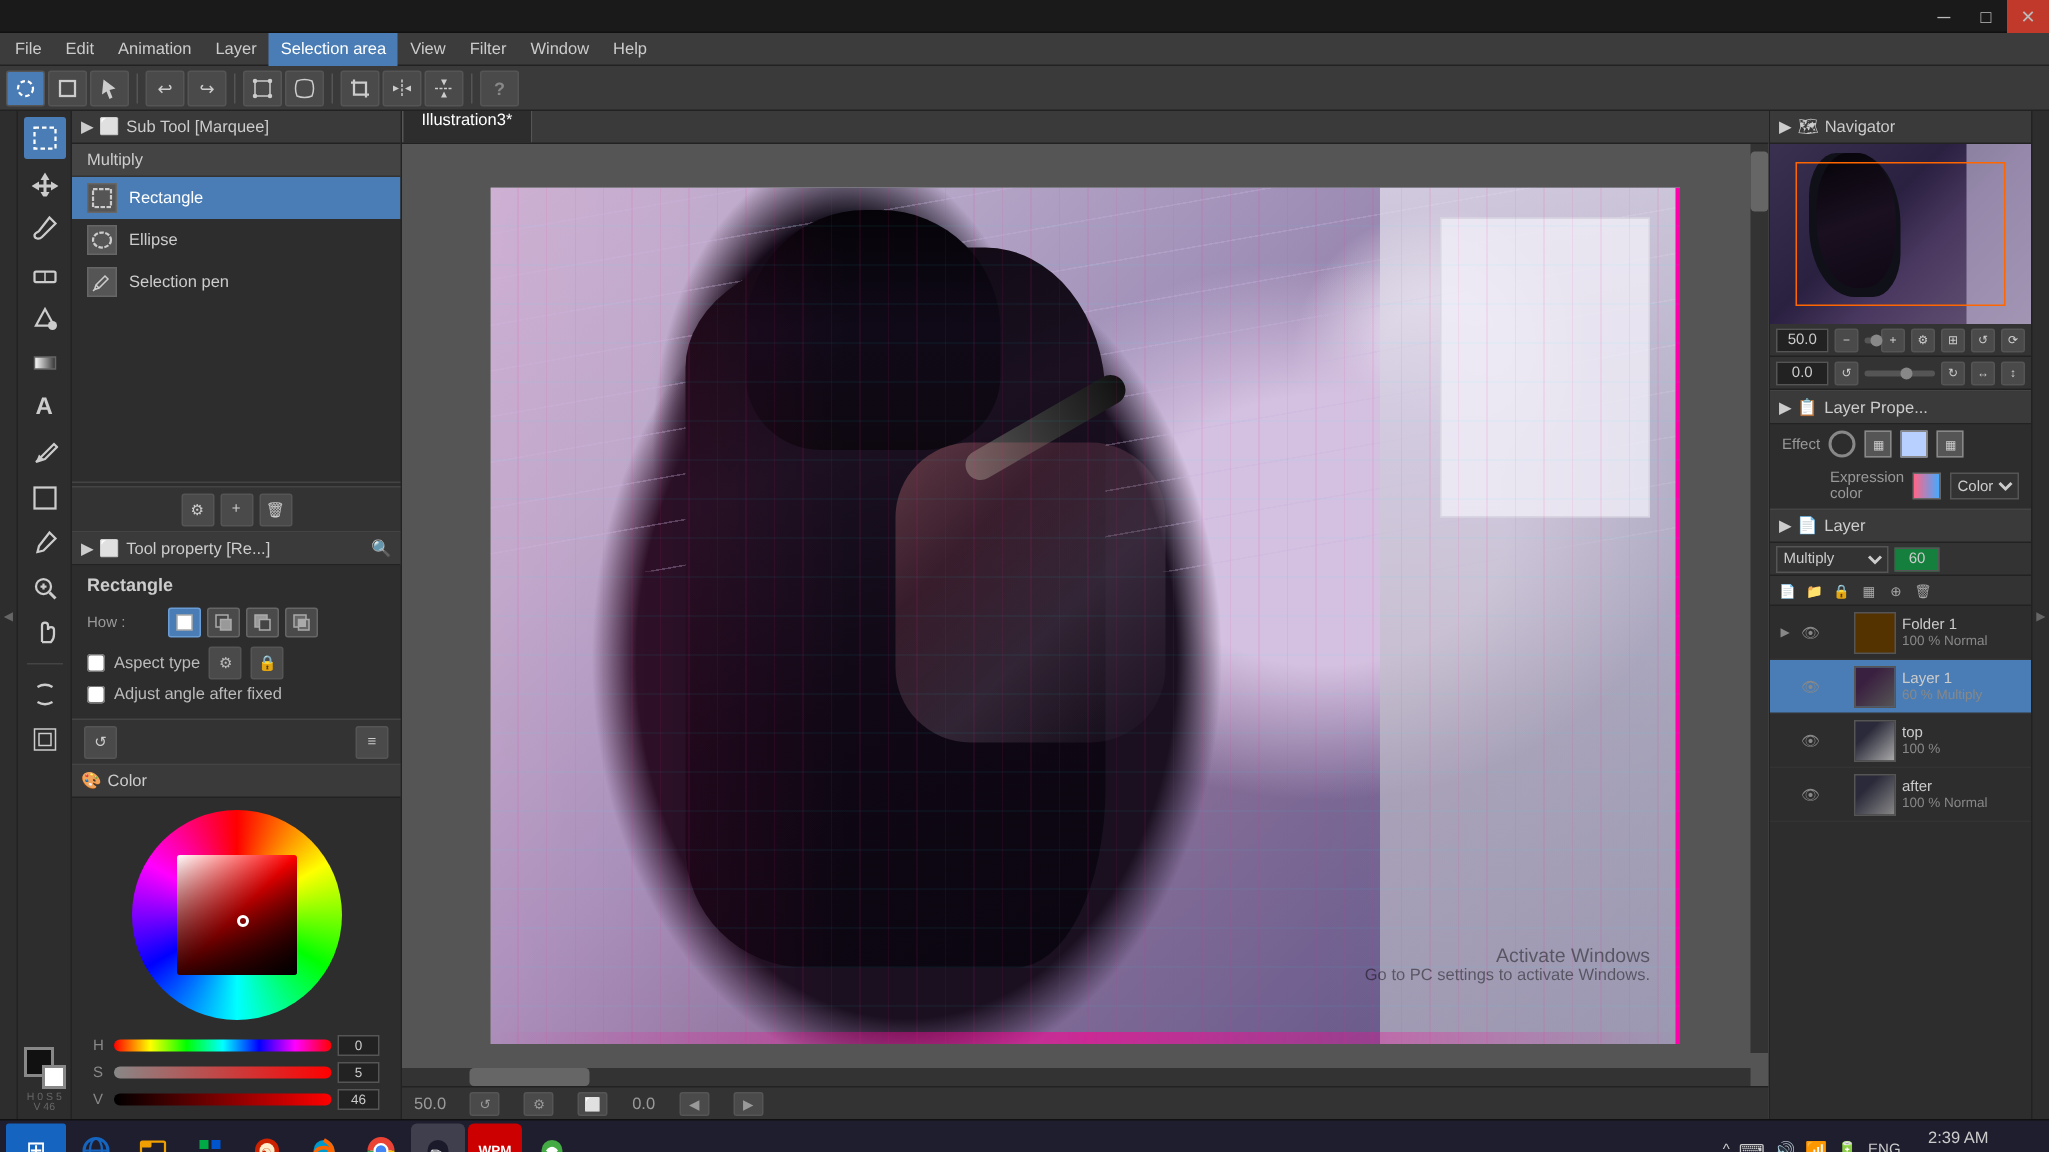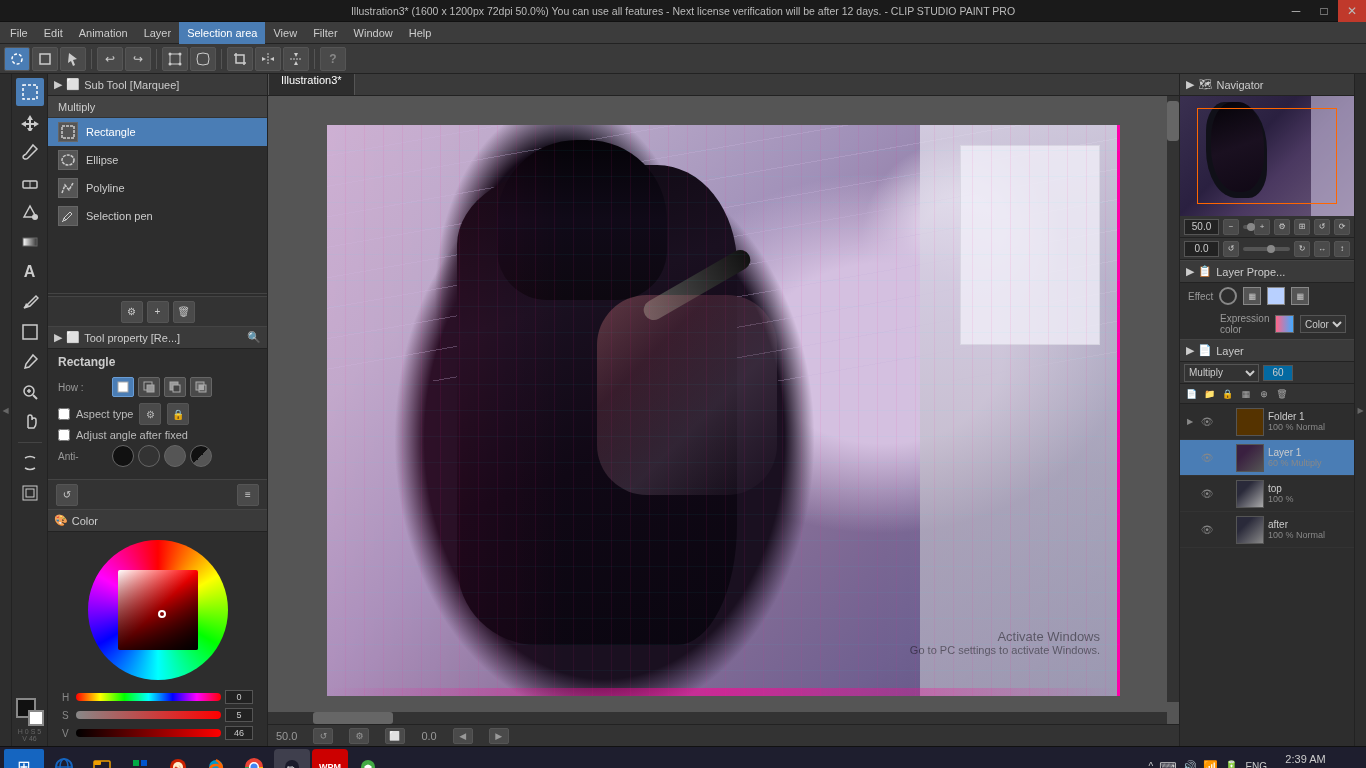--- a/index.html
+++ b/index.html
@@ -143,21 +143,21 @@
     .effect-color-btn { width: 18px; height: 18px; border: 1px solid #888; background: #b8d0ff; cursor: pointer; }
     .expr-row { display: flex; align-items: center; gap: 6px; padding: 4px 8px; }
     .expr-color-box { width: 50px; height: 18px; background: linear-gradient(to right, #ff6688, #44aaff); border: 1px solid #666; }
     .expr-select { background: #333; border: 1px solid #555; color: #ccc; font-size: 10px; height: 18px; }
 
     
     #layer-panel { flex: 1; border-top: 1px solid #444; display: flex; flex-direction: column; }
     .layer-panel-header { height: 22px; background: #3a3a3a; display: flex; align-items: center; padding: 0 6px; font-size: 11px; color: #ccc; border-bottom: 1px solid #222; gap: 4px; }
     .layer-controls { height: 22px; background: #333; display: flex; align-items: center; padding: 0 4px; gap: 4px; border-bottom: 1px solid #222; }
     .layer-blend-select { background: #333; border: 1px solid #555; color: #ccc; font-size: 10px; height: 18px; width: 75px; }
-    .layer-opacity-input { width: 30px; height: 16px; background: #0369a1; border: 1px solid #555; color: #ccc; font-size: 10px; text-align: center; }
+    .layer-opacity-input { width: 30px; height: 16px; background: #15803d; border: 1px solid #555; color: #ccc; font-size: 10px; text-align: center; }
     .layer-icons-row { height: 20px; background: #333; display: flex; align-items: center; padding: 0 4px; gap: 2px; border-bottom: 1px solid #222; }
     .layer-icon-btn { width: 16px; height: 16px; display: flex; align-items: center; justify-content: center; cursor: pointer; font-size: 9px; color: #aaa; }
     #layer-list { flex: 1; overflow-y: auto; }
     .layer-item { height: 36px; display: flex; align-items: center; padding: 0 4px; gap: 4px; border-bottom: 1px solid #333; cursor: pointer; }
     .layer-item.active { background: #4a7db5; }
     .layer-eye { width: 14px; height: 14px; display: flex; align-items: center; justify-content: center; font-size: 10px; cursor: pointer; color: #888; }
     .layer-lock { width: 14px; height: 14px; display: flex; align-items: center; justify-content: center; font-size: 9px; cursor: pointer; color: #888; }
     .layer-thumb { width: 28px; height: 28px; background: #444; border: 1px solid #555; }
     .layer-thumb.folder { background: #553300; }
     .layer-thumb.layer1 { background: linear-gradient(135deg, #3a2040 30%, #555 100%); }
@@ -188,21 +188,20 @@
     .scroll-thumb-v { width: 100%; height: 40px; background: #666; position: absolute; top: 5px; border-radius: 3px; cursor: pointer; }
     .scroll-thumb-h { height: 100%; width: 80px; background: #666; position: absolute; left: 5%; border-radius: 3px; cursor: pointer; }
 
     #collapse-left { width: 12px; background: #2d2d2d; border-right: 1px solid #222; display: flex; align-items: center; justify-content: center; cursor: pointer; color: #666; font-size: 8px; }
     #collapse-right { width: 12px; background: #2d2d2d; border-left: 1px solid #222; display: flex; align-items: center; justify-content: center; cursor: pointer; color: #666; font-size: 8px; }
   </style>
 </head>
 <body>
 
 <div id="titlebar">
-  <span style="font-size:10.5px;">Illustration3* (1600 x 1200px 72dpi 50.0%)  You can use all features - Next license verification will be after 12 days. - CLIP STUDIO PAINT PRO</span>
   <div id="titlebar-controls">
     <span>─</span>
     <span>□</span>
     <span style="background:#c0392b">✕</span>
   </div>
 </div>
 
 <div id="menubar">
   <span class="menu-item">File</span>
   <span class="menu-item">Edit</span>
@@ -392,28 +391,20 @@
         <div class="sub-tool-icon">
           <svg width="14" height="14" viewBox="0 0 14 14">
               <ellipse cx="7" cy="7" rx="6" ry="5" fill="none" stroke="#ccc" stroke-width="1.5" stroke-dasharray="3,1"></ellipse>
             </svg>
         </div>
         <span>Ellipse</span>
       </div>
       <div class="sub-tool-item">
         <div class="sub-tool-icon">
           <svg width="14" height="14" viewBox="0 0 14 14">
-              <polyline points="1,12 4,4 8,9 12,2" fill="none" stroke="#ccc" stroke-width="1.5" stroke-dasharray="3,1"></polyline>
-            </svg>
-        </div>
-        <span>Polyline</span>
-      </div>
-      <div class="sub-tool-item">
-        <div class="sub-tool-icon">
-          <svg width="14" height="14" viewBox="0 0 14 14">
               <path d="M2,12 L3,9 L9,3 L11,5 L5,11 Z" fill="none" stroke="#ccc" stroke-width="1"></path>
               <path d="M3,9 L5,11" stroke="#ccc" stroke-width="1"></path>
               <path d="M1,13 L2,12" stroke="#ccc" stroke-width="1"></path>
             </svg>
         </div>
         <span>Selection pen</span>
       </div>
     </div>
     <div class="sub-tool-separator"></div>
     <div class="sub-tool-footer">
@@ -460,29 +451,20 @@
         </div>
         <div class="checkbox-row">
           <input type="checkbox" style="">
           <span>Aspect type</span>
           <div class="property-icon-btn">⚙</div>
           <div class="property-icon-btn">🔒</div>
         </div>
         <div class="checkbox-row">
           <input type="checkbox" style="">
           <span>Adjust angle after fixed</span>
-        </div>
-        <div class="property-row">
-          <span class="property-label">Anti-</span>
-          <div class="circle-options">
-            <div class="circle-opt c1"></div>
-            <div class="circle-opt c2"></div>
-            <div class="circle-opt c3"></div>
-            <div class="circle-opt c4"></div>
-          </div>
         </div>
       </div>
       <div style="height:30px;background:#333;border-top:1px solid #444;display:flex;align-items:center;justify-content:space-between;padding:0 8px;">
         <div class="property-icon-btn">↺</div>
         <div class="property-icon-btn">≡</div>
       </div>
     </div>
 
     <div style="border-top:1px solid #444;background:#2d2d2d;">
       <div class="panel-header">

